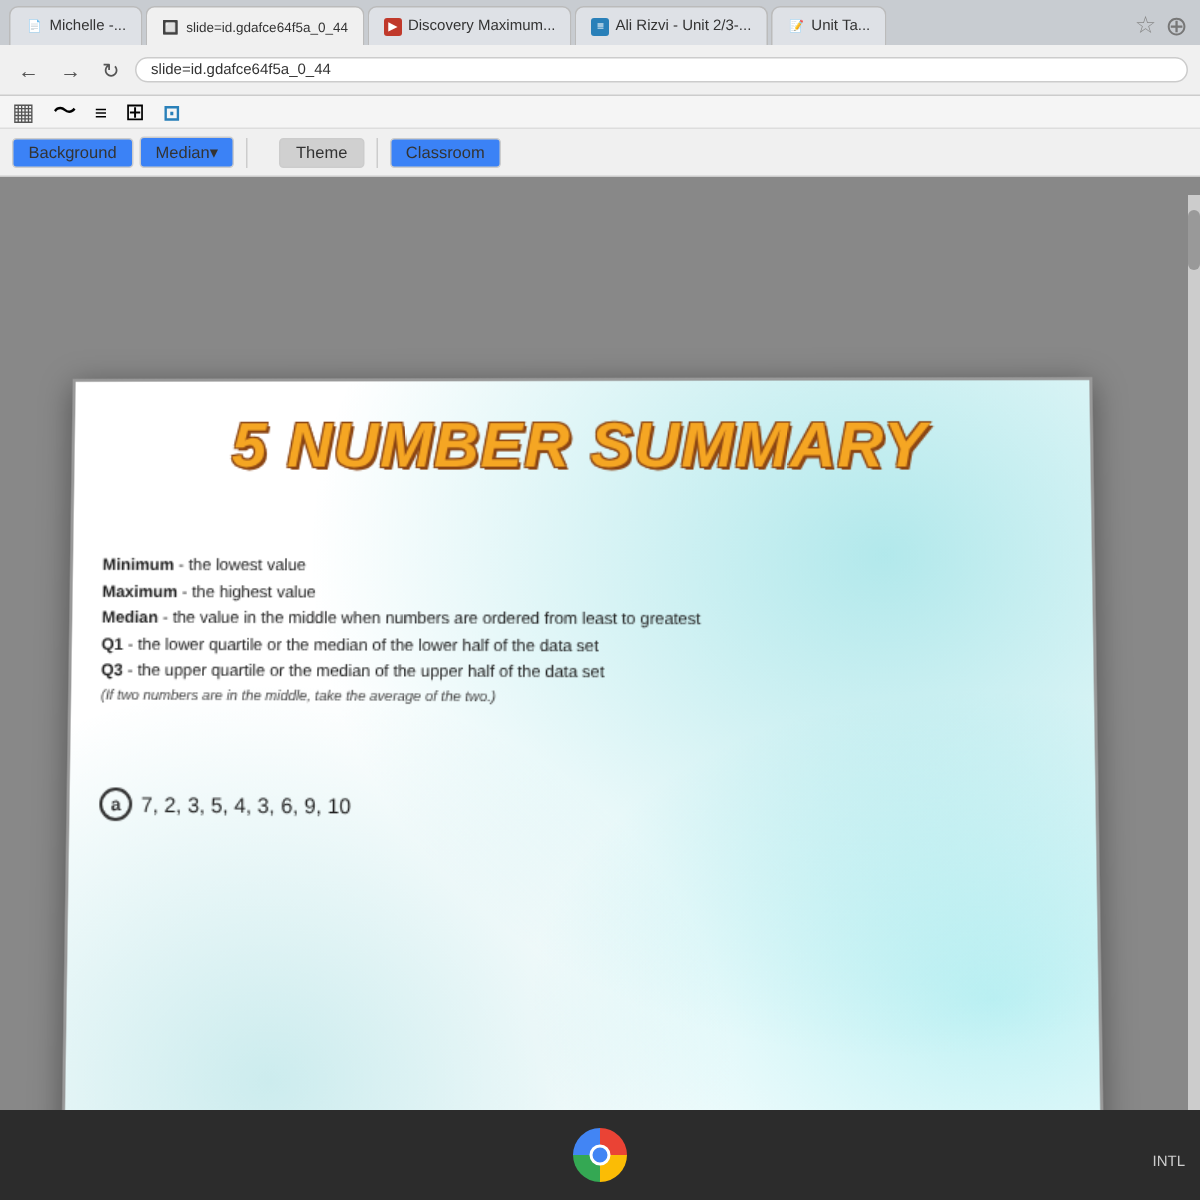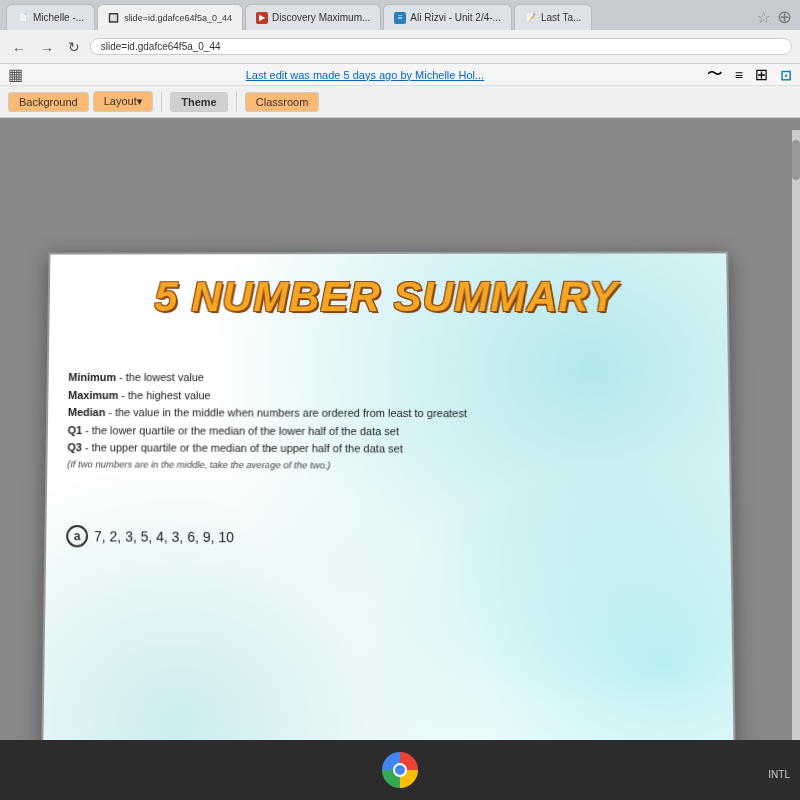--- a/index.html
+++ b/index.html
@@ -133,30 +133,31 @@
       padding: 3px 8px;
       background: #f0f0f0;
       height: 32px;
       border-bottom: 1px solid #ccc;
       gap: 4px;
     }
 
     .toolbar-btn {
       padding: 3px 10px;
       font-size: 11px;
-      background: #fdba74;
+      background: #3b82f6;
       border: 1px solid #ccc;
       border-radius: 3px;
       cursor: pointer;
       color: #333;
     }
 
     .toolbar-btn.active {
       background: #d0d0d0;
-      font-weight: bold;
+      font-weight: normal;
+      margin-left: 13px;
     }
 
     .toolbar-divider {
       width: 1px;
       height: 20px;
       background: #ccc;
       margin: 0 4px;
     }
 
     
@@ -416,53 +417,52 @@
     <div class="tab active">
       <span class="tab-icon" style="font-size:9px;">🔲</span>
       <span style="font-size:9px;">slide=id.gdafce64f5a_0_44</span>
     </div>
     <div class="tab">
       <span class="tab-icon red">▶</span>
       <span>Discovery Maximum...</span>
     </div>
     <div class="tab">
       <span class="tab-icon blue">≡</span>
-      <span>Ali Rizvi - Unit 2/4-...</span>
+      <span>Ali Rizvi - Unit 2/3-...</span>
     </div>
     <div class="tab">
       <span class="tab-icon">📝</span>
-      <span>Last Ta...</span>
+      <span>Unit Ta...</span>
     </div>
   </div>
 
   <div class="nav-bar">
     <button class="nav-btn">←</button>
     <button class="nav-btn">→</button>
     <button class="nav-btn">↻</button>
     <div class="address-bar">
       <span style="font-size:10px; color:#333;">slide=id.gdafce64f5a_0_44</span>
     </div>
     <div class="notification-area">
       <span class="star-icon">☆</span>
       <span style="font-size:18px; color:#777;">⊕</span>
     </div>
   </div>
 
   <div class="menu-bar">
     <span style="font-size:16px; color:#555;">▦</span>
-    <span class="menu-item underline" style="flex:1; text-align:center;">Last edit was made 5 days ago by Michelle Hol...</span>
     <span style="font-size:16px;">〜</span>
     <span style="font-size:14px;">≡</span>
     <span style="font-size:16px;">⊞</span>
     <span style="font-size:14px; color:#2980b9; font-weight:bold;">⊡</span>
   </div>
 
   <div class="slide-toolbar">
     <button class="toolbar-btn">Background</button>
-    <button class="toolbar-btn">Layout▾</button>
+    <button class="toolbar-btn">Median▾</button>
     <div class="toolbar-divider"></div>
     <button class="toolbar-btn active">Theme</button>
     <div class="toolbar-divider"></div>
     <button class="toolbar-btn">Classroom</button>
   </div>
 </div>
 
 <div class="ruler">
   <div style="display:flex; gap:0; height:16px; align-items:flex-end; padding-left:40px;">
     <span style="font-size:7px; color:#888; margin-right:20px;">····|····|····|····|····|····|····|····|····|····|····|····|····|····|····|····|····|····|····|····|····|····|····|····</span>

